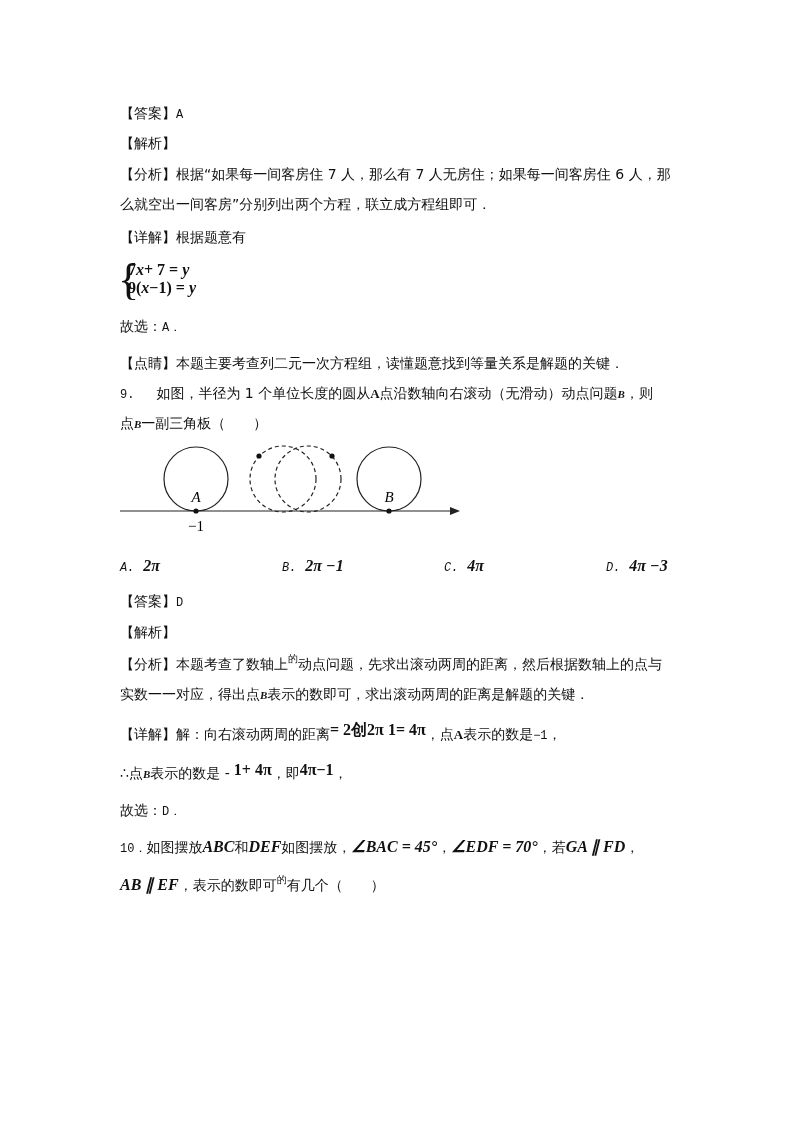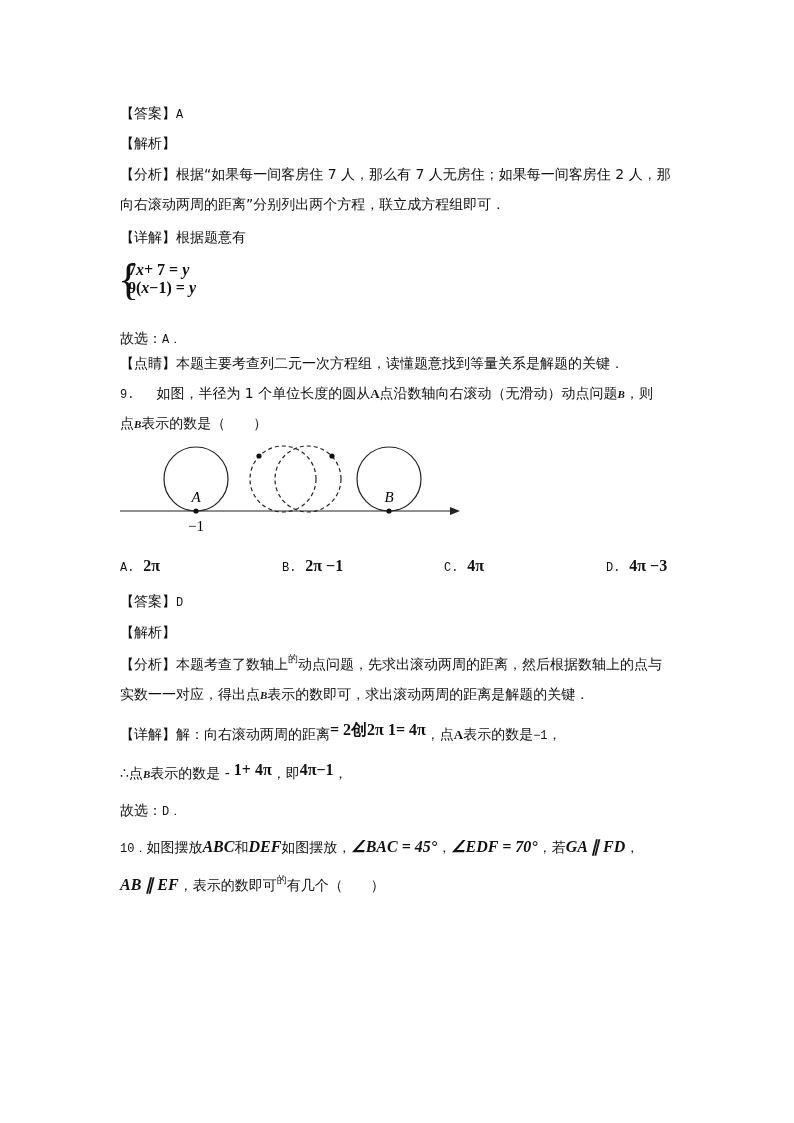--- a/index.html
+++ b/index.html
@@ -7,58 +7,58 @@
          font-family:"DejaVu Sans", sans-serif; color:#111; }
   .line { position:absolute; left:120px; font-size:14px; line-height:20px; white-space:nowrap; }
   .lat { font-family:"Liberation Mono", monospace; font-size:12px; }
   .m { font-family:"Liberation Serif", serif; font-weight:bold; font-size:16px; }
   .mi { font-family:"Liberation Serif", serif; font-weight:bold; font-style:italic; font-size:16px; }
   .mb { font-family:"Liberation Serif", serif; font-weight:bold; font-size:13px; }
   .sup { font-size:10px; position:relative; top:-7px; }
   .eq { position:absolute; left:118px; top:258px; height:50px; }
   .brace { position:absolute; left:0; top:0; font-family:"Liberation Serif", serif; font-size:44px; line-height:44px; }
   .eqrow { position:absolute; left:10px; white-space:nowrap; }
-  .opt { position:absolute; top:556px; white-space:nowrap; font-size:14px; line-height:20px; }
+  .opt { position:absolute; top:556px; white-space:nowrap; font-size:14px; line-height:20px;font-style:italic; }
   .figure { position:absolute; left:110px; top:440px; width:360px; height:95px; }
 </style>
 </head>
 <body>
 
 <div class="line" style="top:103px">
   <span>【答案】</span><span class="lat">A</span>
 </div>
 <div class="line" style="top:133px">【解析】</div>
 <div class="line" style="top:164px">
-  <span>【分析】</span><span>根据“如果每一间客房住 7 人，那么有 7 人无房住；如果每一间客房住 2 人，那</span>
+  <span>【分析】</span><span>根据“如果每一间客房住 7 人，那么有 7 人无房住；如果每一间客房住 6 人，那</span>
 </div>
-<div class="line" style="top:194px">向右滚动两周的距离”分别列出两个方程，联立成方程组即可．</div>
+<div class="line" style="top:194px">么就空出一间客房”分别列出两个方程，联立成方程组即可．</div>
 <div class="line" style="top:227px">
   <span>【详解】</span><span>根据题意有</span>
 </div>
 <div class="eq">
   <span class="brace">{</span>
   <div class="eqrow" style="top:2px">
     <span class="m">7</span><span class="mi">x</span><span class="m">+ 7 = </span><span class="mi">y</span>
   </div>
   <div class="eqrow" style="top:20px">
     <span class="m">9(</span><span class="mi">x</span><span class="m">−1) = </span><span class="mi">y</span>
   </div>
 </div>
-<div class="line" style="top:328px">
+<div class="line" style="top:316px">
   <span>故选：</span><span class="lat">A．</span>
 </div>
 <div class="line" style="top:353px">
   <span>【点睛】</span><span>本题主要考查列二元一次方程组，读懂题意找到等量关系是解题的关键．</span>
 </div>
 
 <div class="line" style="top:383px">
   <span class="lat">9.</span><span style="display:inline-block;width:22px"></span><span>如图，半径为 1 个单位长度的圆从</span><span class="mb">A</span><span>点沿数轴向右滚动（无滑动）动点问题</span><span class="mi" style="font-size:11px">B</span><span>，则</span>
 </div>
 <div class="line" style="top:413px">
-  <span>点</span><span class="mi" style="font-size:11px">B</span><span>表示的数是（　　）</span>
+  <span>点</span><span class="mi" style="font-size:11px">B</span><span>一副三角板（　　）</span>
 </div>
 
 <svg class="figure" viewBox="0 0 360 95">
   <g fill="none" stroke="#222" stroke-width="1.2">
     <circle cx="86" cy="39" r="32"></circle>
     <circle cx="173" cy="39" r="33" stroke-dasharray="4,3"></circle>
     <circle cx="198" cy="39" r="33" stroke-dasharray="4,3"></circle>
     <circle cx="279" cy="39" r="32"></circle>
     <line x1="10" y1="71" x2="342" y2="71"></line>
   </g>

